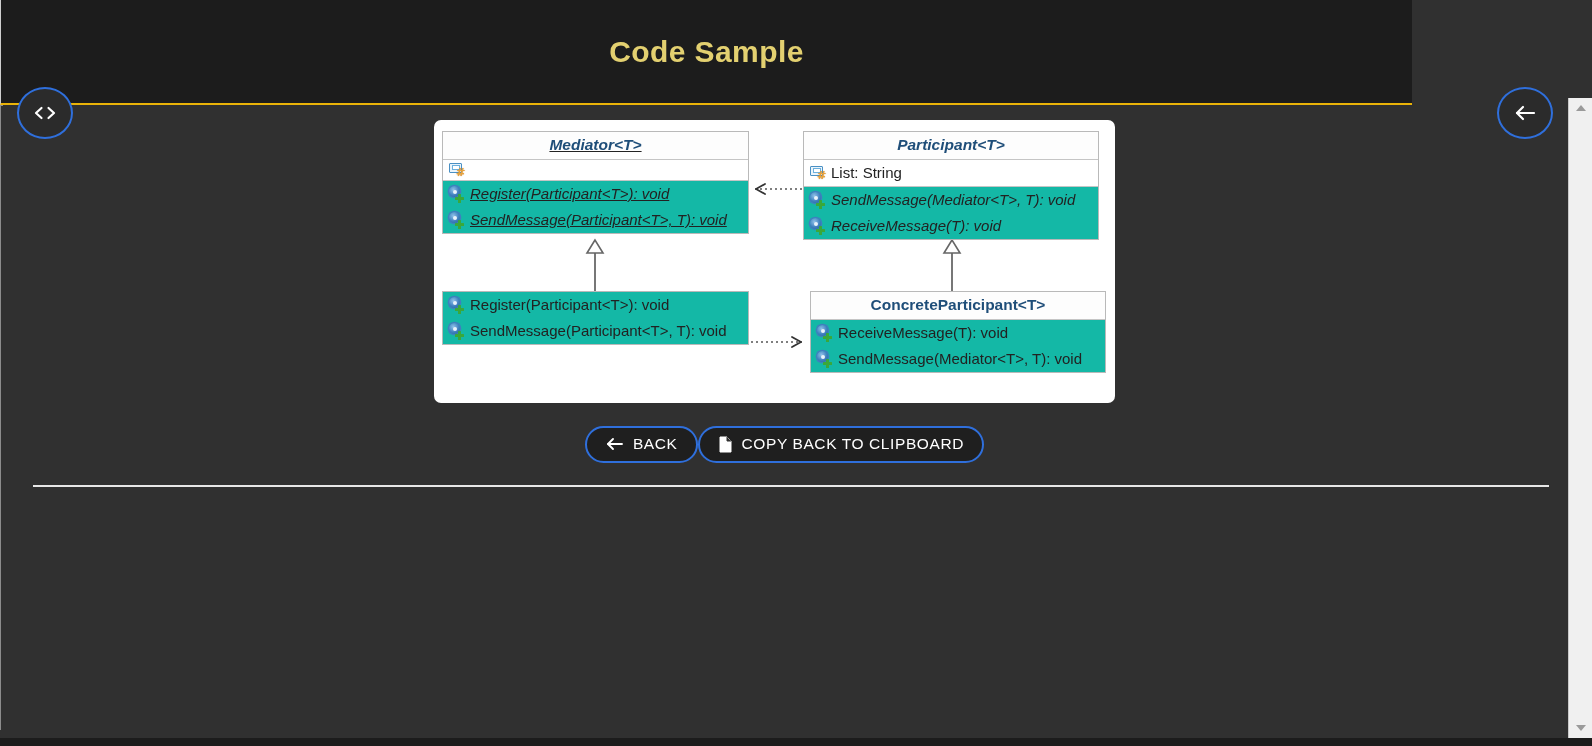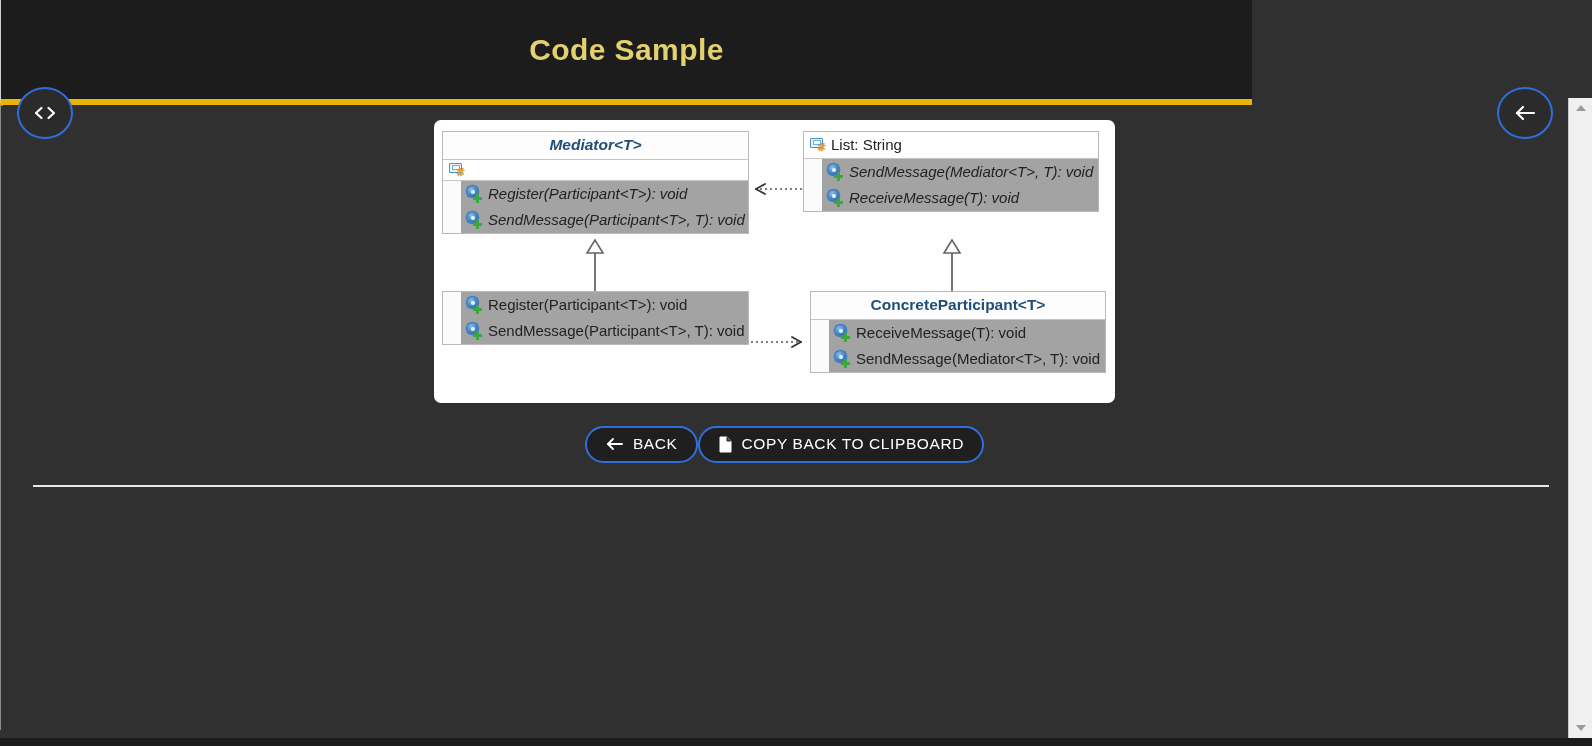--- a/index.html
+++ b/index.html
@@ -26,24 +26,24 @@
     left: 0; top: 105px;
     width: 3px; height: 625px;
     background: #d8d8d8;
     opacity: .55;
   }
 
   
   .header {
     position: absolute;
     left: 0; top: 0;
-    width: 1252px;
+    width: 1412px;
     height: 105px;
     background: #1c1c1c;
-    border-bottom: 6px solid #eab308;
+    border-bottom: 2px solid #eab308;
     border-left: 1px solid #cfcfcf;
     display: flex;
     align-items: center;
     justify-content: center;
   }
   .header-title {
     color: #e3d070;
     font-size: 30px;
     font-weight: bold;
     letter-spacing: .4px;
@@ -102,21 +102,21 @@
     border-bottom: 1px solid #c5c5c5;
     color: #1f4e79;
     font-weight: bold;
     font-size: 15.5px;
     white-space: nowrap;
   }
   .cls-title.italic { font-style: italic; }
 
   .sec { }
   .sec.props { background: #ffffff; border-bottom: 1px solid #c5c5c5; }
-  .sec.methods { background: #a3a3a3; margin-left: 18px; }
+  .sec.methods { background: #14b8a6; }
 
   .member {
     display: flex;
     align-items: center;
     gap: 5px;
     padding: 2px 5px 2px 6px;
     white-space: nowrap;
     line-height: 22px;
     font-size: 15px;
   }
@@ -279,21 +279,21 @@
           <line x1="317" y1="222" x2="368" y2="222" stroke="#555" stroke-width="1.6" stroke-dasharray="2,3"></line>
           <path d="M367 222 L358 217 M367 222 L358 227" stroke="#333" stroke-width="1.8" fill="none" stroke-linecap="round"></path>
 
           <line x1="161" y1="174" x2="161" y2="132" stroke="#777" stroke-width="2"></line>
           <polygon points="161,120 153,133 169,133" fill="#ffffff" stroke="#666" stroke-width="1.6"></polygon>
 
           <line x1="518" y1="174" x2="518" y2="132" stroke="#777" stroke-width="2"></line>
           <polygon points="518,120 510,133 526,133" fill="#ffffff" stroke="#666" stroke-width="1.6"></polygon>
         </svg>
 
-        <div class="cls" style="left:8px; top:11px; width:307px;">
+        <div class="cls" style="left:8px; top:11px; width:307px;text-decoration:underline;">
           <div class="cls-title italic">Mediator&lt;T&gt;</div>
           <div class="sec props">
             <div class="member">
               <span class="ico ico-prop">
                 <span class="win-outer"></span>
                   <span class="win-inner"></span>
                   <span class="hash">#</span>
               </span>
             </div>
           </div>
@@ -311,20 +311,21 @@
                 <span class="gear"></span>
                   <span class="plus-h"></span>
                   <span class="plus-v"></span>
               </span>
               <span>SendMessage(Participant&lt;T&gt;, T): void</span>
             </div>
           </div>
         </div>
 
         <div class="cls" style="left:369px; top:11px; width:296px;">
+          <div class="cls-title italic">Participant&lt;T&gt;</div>
           <div class="sec props">
             <div class="member">
               <span class="ico ico-prop">
                 <span class="win-outer"></span>
                   <span class="win-inner"></span>
                   <span class="hash">#</span>
               </span>
               <span>List: String</span>
             </div>
           </div>

